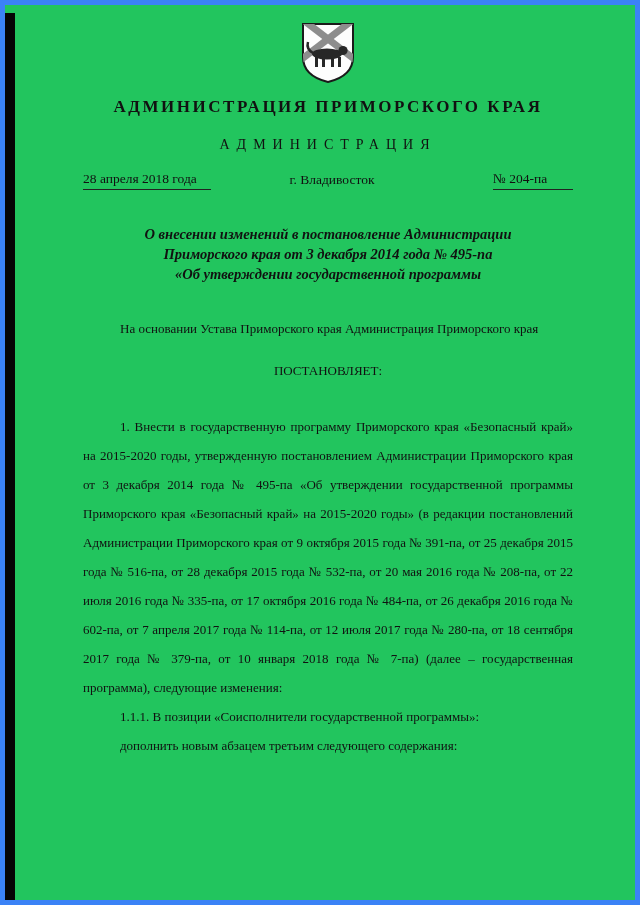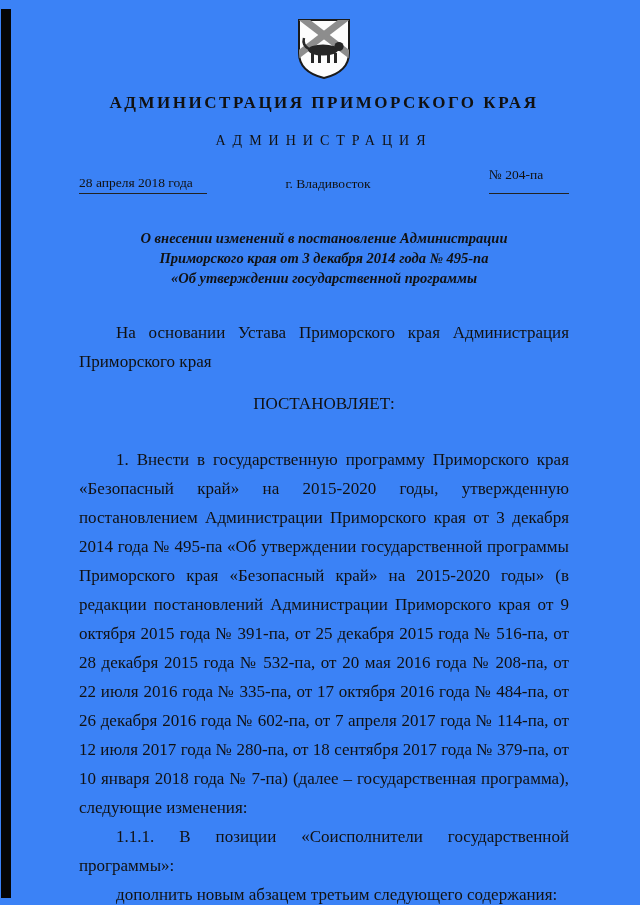--- a/index.html
+++ b/index.html
@@ -1,22 +1,22 @@
 <!DOCTYPE html>
 <html><head>
 <meta charset="utf-8">
 <style>
   html, body { margin: 0; padding: 0; background: #f2f2f2; }
   .page {
     position: relative;
     width: 640px;
     height: 905px;
     margin: 0 auto;
-    background: #3b82f6;
-    border: 1px solid #3b82f6;
+    background: #22c55e;
+    border: 5px solid #3b82f6;
     box-sizing: border-box;
     font-family: "Liberation Serif", serif;
     color: #111;
     overflow: hidden;
   }
   .left-bar {
     position: absolute;
     left: 0; top: 8px;
     width: 10px; height: 889px;
     background: #050505;
@@ -60,34 +60,34 @@
   }
   .meta-place {
     flex: 1;
     text-align: center;
     padding-bottom: 2px;
   }
   .meta-number {
     display: inline-block;
     min-width: 80px;
     border-bottom: 1.5px solid #222;
-    padding-bottom: 10px;
+    padding-bottom: 2px;
     margin-left: 40px;
   }
   .doc-title {
     margin-top: 34px;
     margin-bottom: 0;
     text-align: center;
     font-weight: bold;
     font-size: 14.5px;
     line-height: 20px;
     font-style: italic;
   }
   .body-text {
-    font-size: 17px;
+    font-size: 13px;
     line-height: 29px;
   }
   .para {
     margin: 0;
     text-align: justify;
     text-indent: 37px;
   }
   .intro { margin-top: 30px; }
   .resolves {
     margin-top: 13px;

